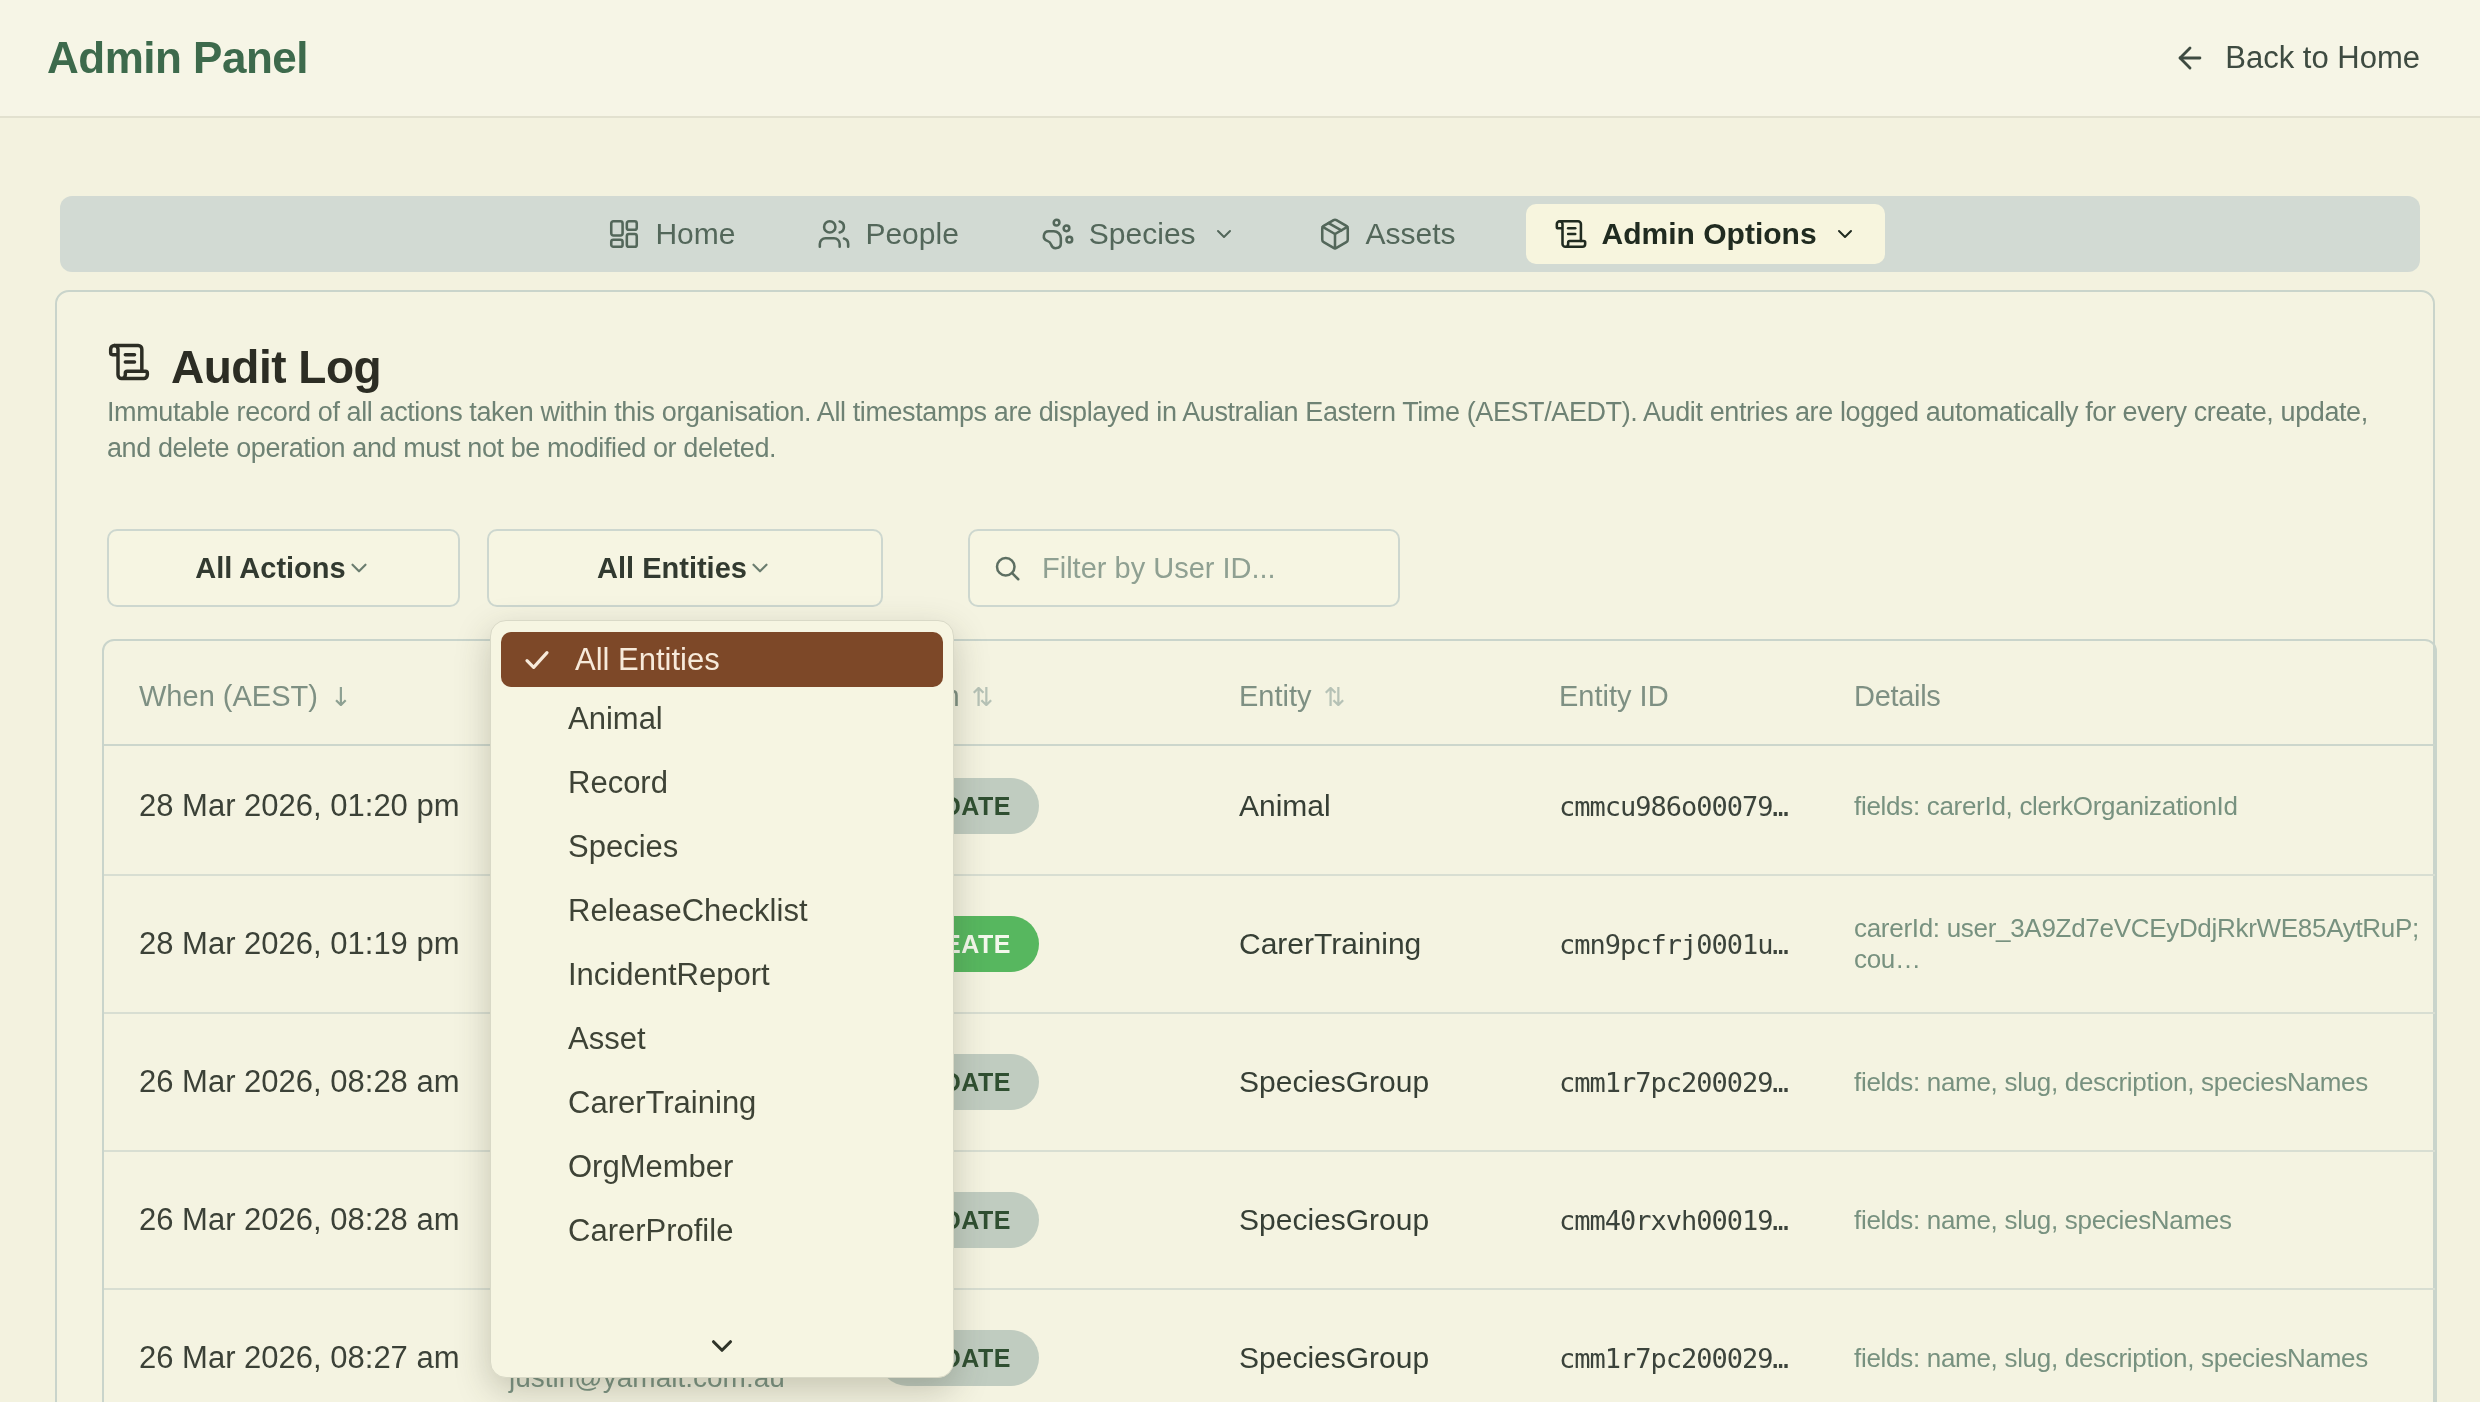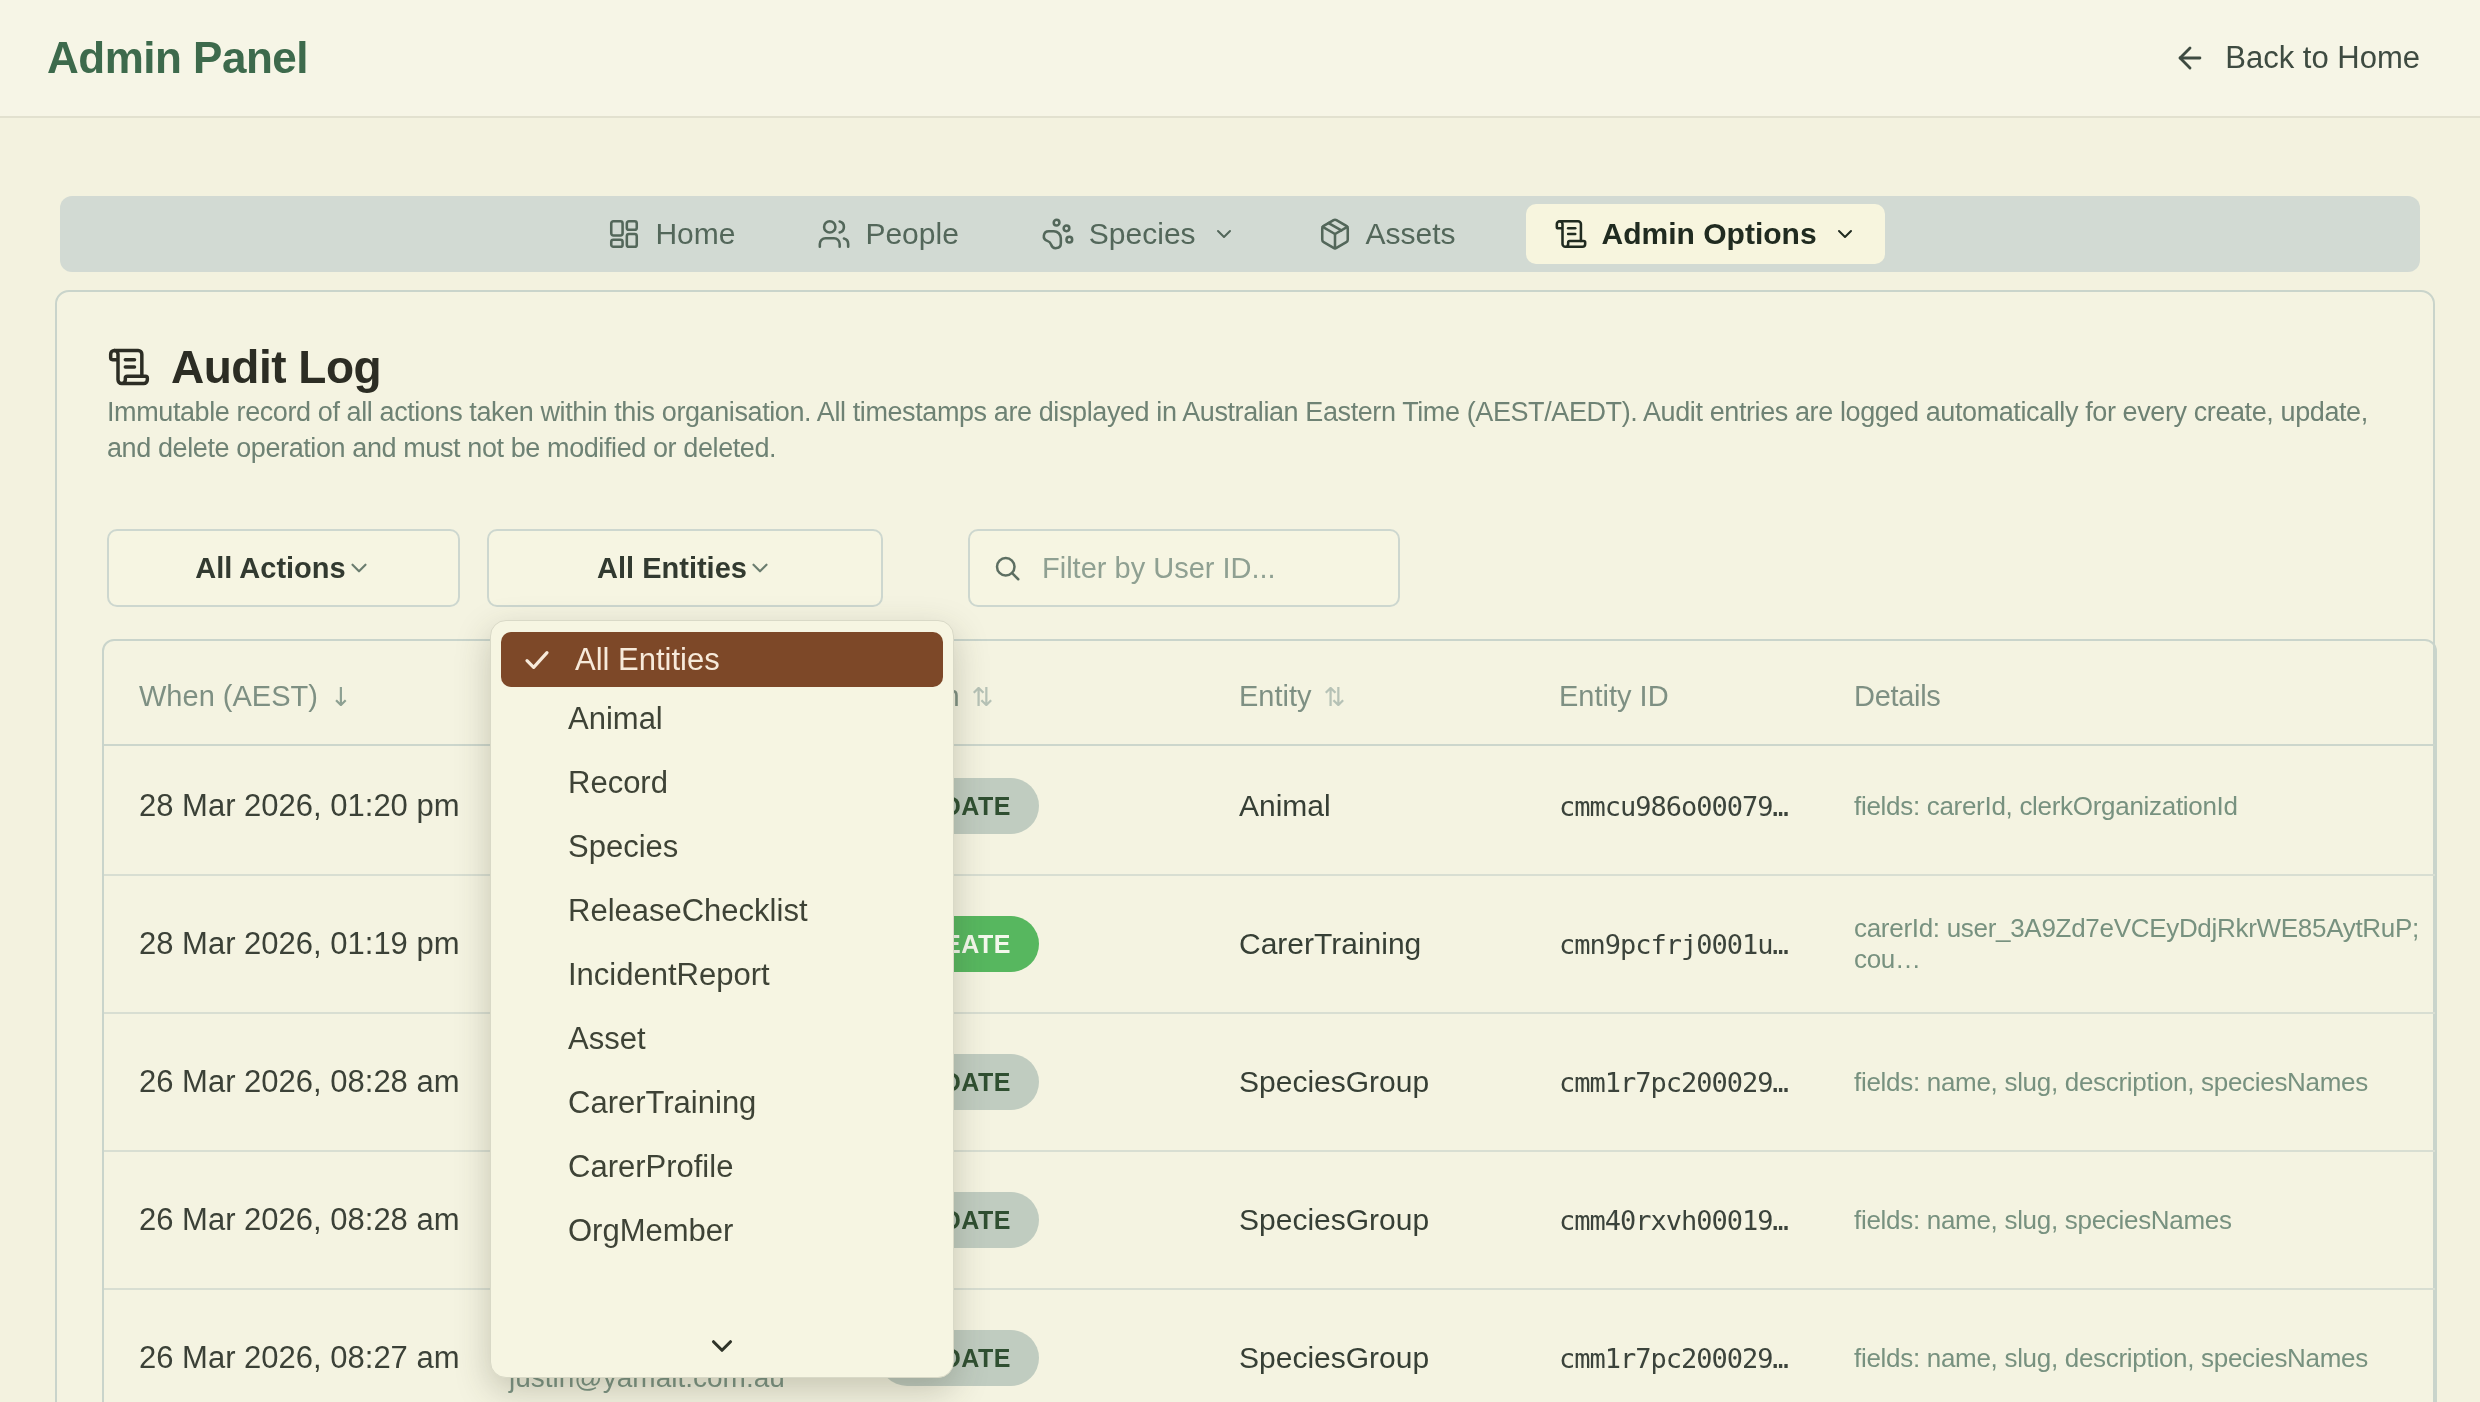--- a/index.html
+++ b/index.html
@@ -36,21 +36,21 @@
   .nav-item .chev { margin-left:2px; }
   .nav-item.active { background:#f7f5de; color:#202b20; padding:8px 28px; }
 
   
   .card {
     position:absolute; left:55px; top:290px; width:2380px; height:1180px;
     background:#f4f3e1; border:2px solid #c9d4cb; border-radius:14px;
   }
   .audit-title-row {
     position:absolute; left:50px; top:48px;
-    display:flex; align-items:center; gap:20px;
+    display:flex; align-items:flex-start; gap:20px;
     font-size:46px; font-weight:bold; color:#2c2d24; letter-spacing:-0.5px;
   }
   .audit-desc {
     position:absolute; left:50px; top:102px; width:2290px;
     font-size:27px; line-height:36px; color:#6e8274; letter-spacing:-0.4px;
   }
 
   
   .filters { position:absolute; left:50px; top:237px; display:flex; gap:27px; }
   .select {
@@ -325,20 +325,20 @@
     </span>
     <span>All Entities</span>
   </div>
   <div class="menu-item">Animal</div>
   <div class="menu-item">Record</div>
   <div class="menu-item">Species</div>
   <div class="menu-item">ReleaseChecklist</div>
   <div class="menu-item">IncidentReport</div>
   <div class="menu-item">Asset</div>
   <div class="menu-item">CarerTraining</div>
+  <div class="menu-item">OrgMember</div>
   <div class="menu-item">CarerProfile</div>
-  <div class="menu-item">OrgMember</div>
   <div class="menu-scroll-chevron">
     <svg width="34" height="34" viewBox="0 0 24 24" fill="none" stroke="#2f3429" stroke-width="2.2" stroke-linecap="round" stroke-linejoin="round">
         <path d="m6 9 6 6 6-6"></path>
       </svg>
   </div>
 </div>
 
 </body></html>

